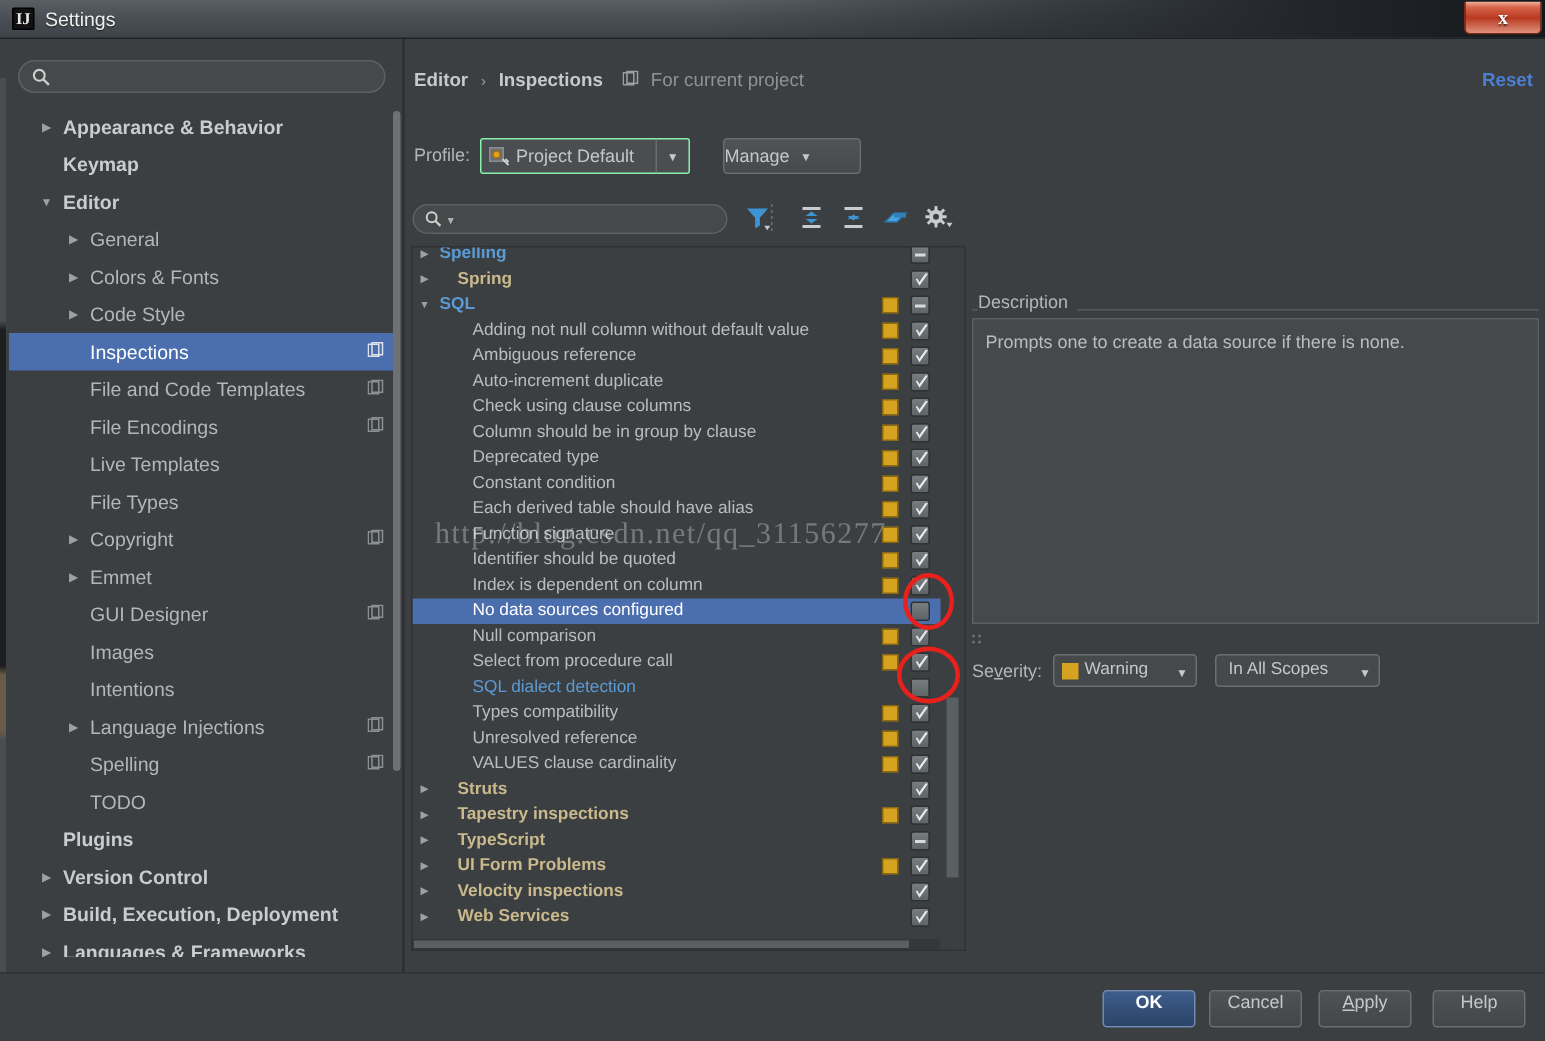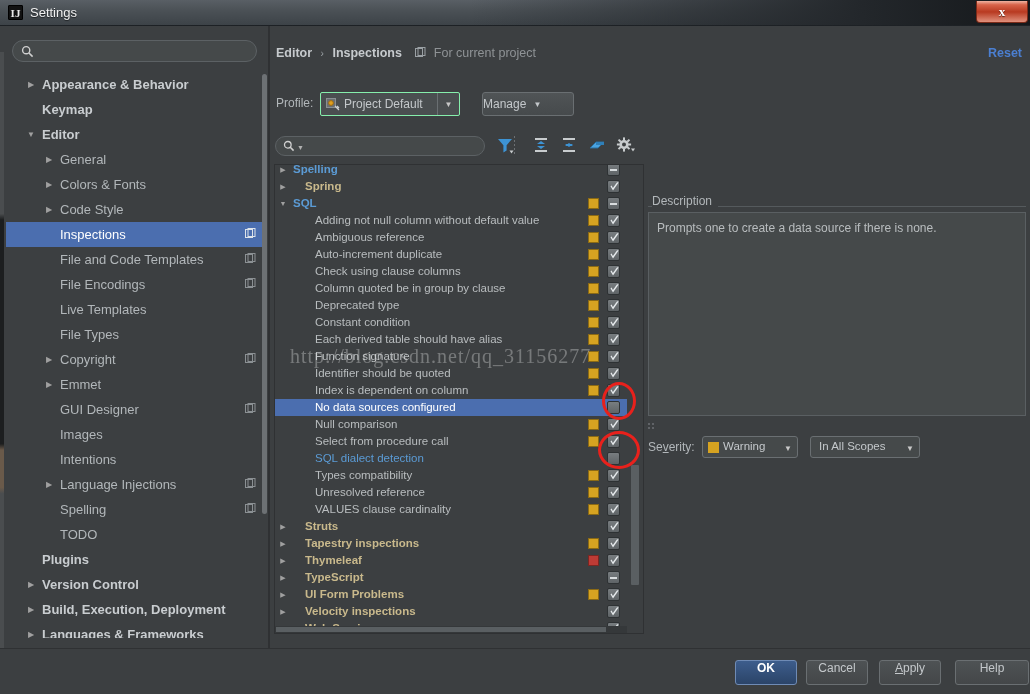--- a/index.html
+++ b/index.html
@@ -546,21 +546,21 @@
           <div class="irow leaf g1 plain">
             <span class="ilbl">Check using clause columns</span>
             <span class="sev-sq" style="background: rgb(214, 163, 33);"></span>
             <span class="chk">
               <svg width="13" height="13" viewBox="0 0 13 13">
                 <path d="M2.5 5.2 L5 9.5 L10.6 1.5 L9.1 1.2 L4.9 7 L3.6 4.6 Z" fill="#e6eaec"></path>
               </svg>
             </span>
           </div>
           <div class="irow leaf g1 plain">
-            <span class="ilbl">Column quoted be in group by clause</span>
+            <span class="ilbl">Column should be in group by clause</span>
             <span class="sev-sq" style="background: rgb(214, 163, 33);"></span>
             <span class="chk">
               <svg width="13" height="13" viewBox="0 0 13 13">
                 <path d="M2.5 5.2 L5 9.5 L10.6 1.5 L9.1 1.2 L4.9 7 L3.6 4.6 Z" fill="#e6eaec"></path>
               </svg>
             </span>
           </div>
           <div class="irow leaf g1 plain">
             <span class="ilbl">Deprecated type</span>
             <span class="sev-sq" style="background: rgb(214, 163, 33);"></span>
@@ -674,30 +674,20 @@
             <span class="chk">
               <svg width="13" height="13" viewBox="0 0 13 13">
                 <path d="M2.5 5.2 L5 9.5 L10.6 1.5 L9.1 1.2 L4.9 7 L3.6 4.6 Z" fill="#e6eaec"></path>
               </svg>
             </span>
           </div>
           <div class="irow grp g0 plain">
             <span class="iarrow">▶</span>
             <span class="ilbl">Tapestry inspections</span>
             <span class="sev-sq" style="background: rgb(214, 163, 33);"></span>
-            <span class="chk">
-              <svg width="13" height="13" viewBox="0 0 13 13">
-                <path d="M2.5 5.2 L5 9.5 L10.6 1.5 L9.1 1.2 L4.9 7 L3.6 4.6 Z" fill="#e6eaec"></path>
-              </svg>
-            </span>
-          </div>
-          <div class="irow grp g0 plain">
-            <span class="iarrow">▶</span>
-            <span class="ilbl">Thymeleaf</span>
-            <span class="sev-sq" style="background: rgb(189, 59, 53);"></span>
             <span class="chk">
               <svg width="13" height="13" viewBox="0 0 13 13">
                 <path d="M2.5 5.2 L5 9.5 L10.6 1.5 L9.1 1.2 L4.9 7 L3.6 4.6 Z" fill="#e6eaec"></path>
               </svg>
             </span>
           </div>
           <div class="irow grp g0 plain">
             <span class="iarrow">▶</span>
             <span class="ilbl">TypeScript</span>
             <span class="chk dash"></span>
@@ -774,18 +764,18 @@
   <div id="bottom">
       <div class="dbtn primary" style="left: 735px; width: 62px;">
         <span>OK</span>
       </div>
       <div class="dbtn" style="left: 806px; width: 62px;">
         <span>Cancel</span>
       </div>
       <div class="dbtn" style="left: 879px; width: 62px;">
         <span><u>A</u><span>pply</span></span>
       </div>
-      <div class="dbtn" style="left: 955px; width: 74px;">
+      <div class="dbtn" style="left: 955px; width: 62px;">
         <span>Help</span>
       </div>
     </div>
 
 </div>
 
 </body></html>

